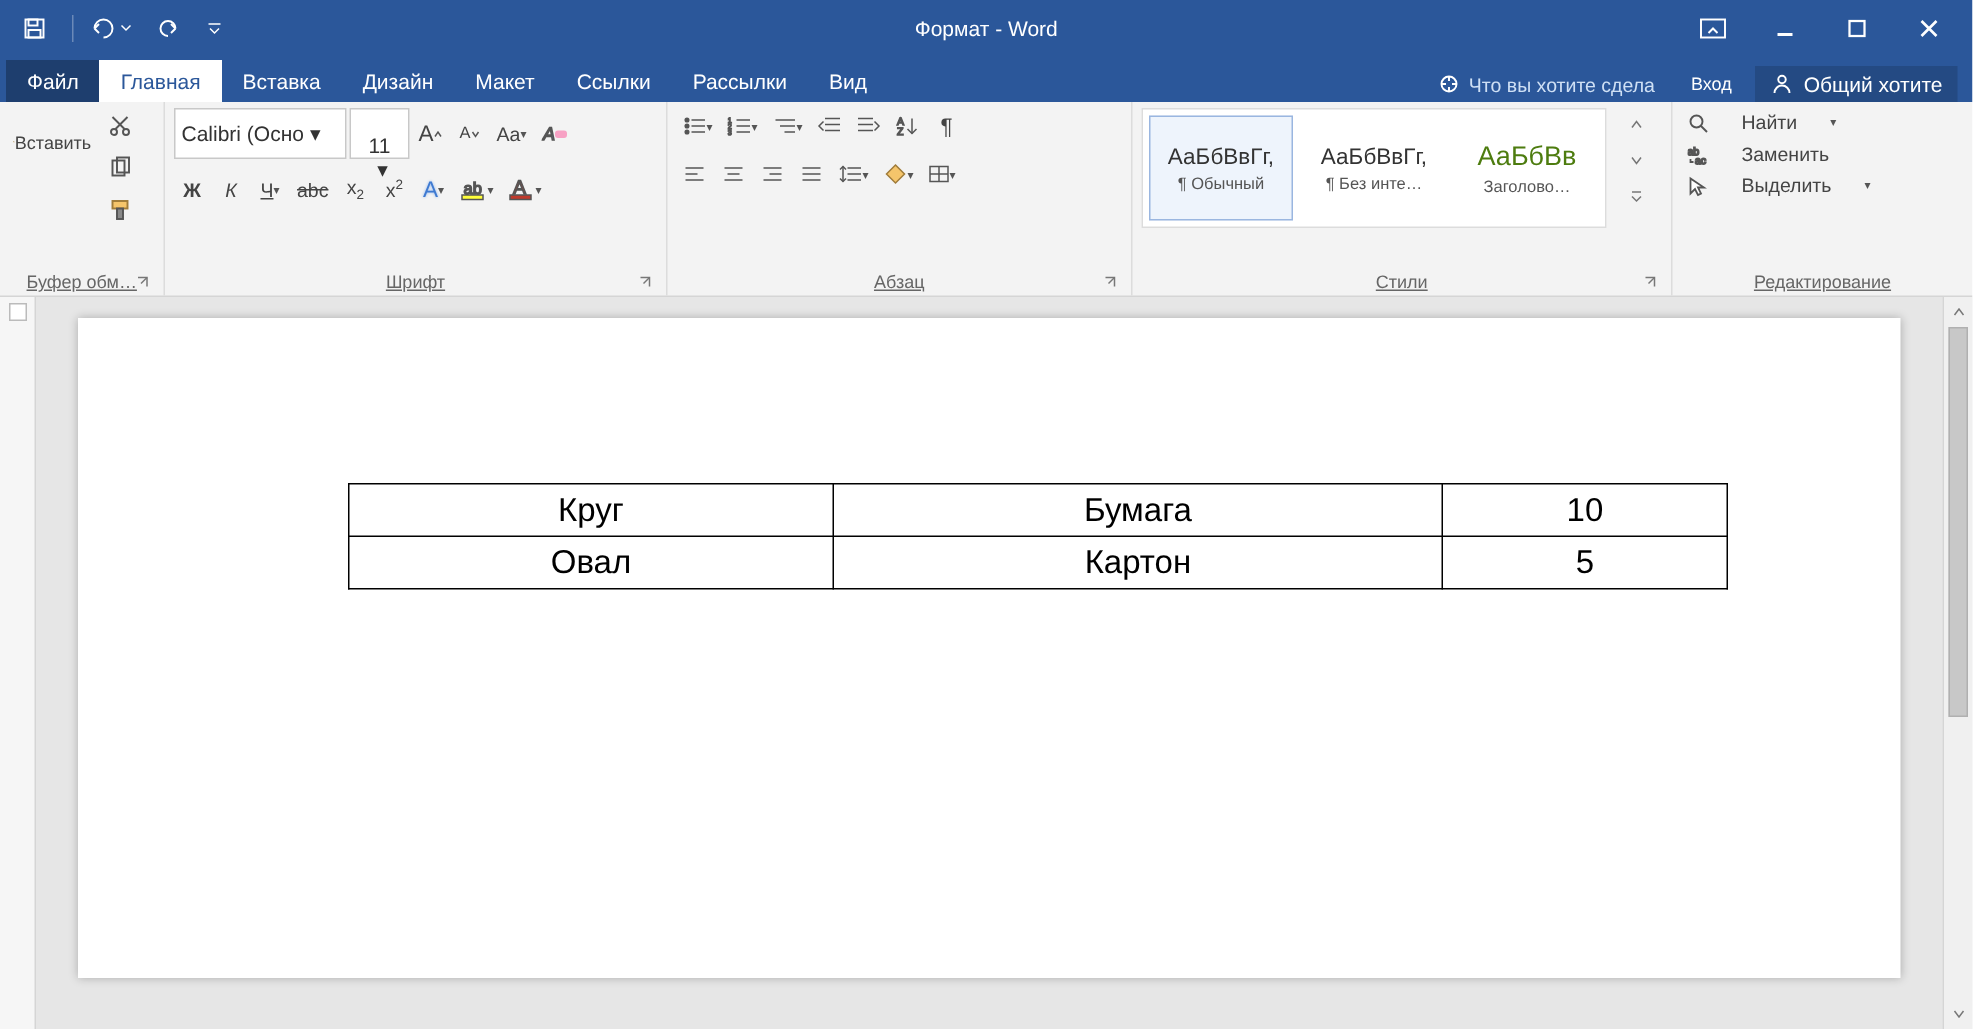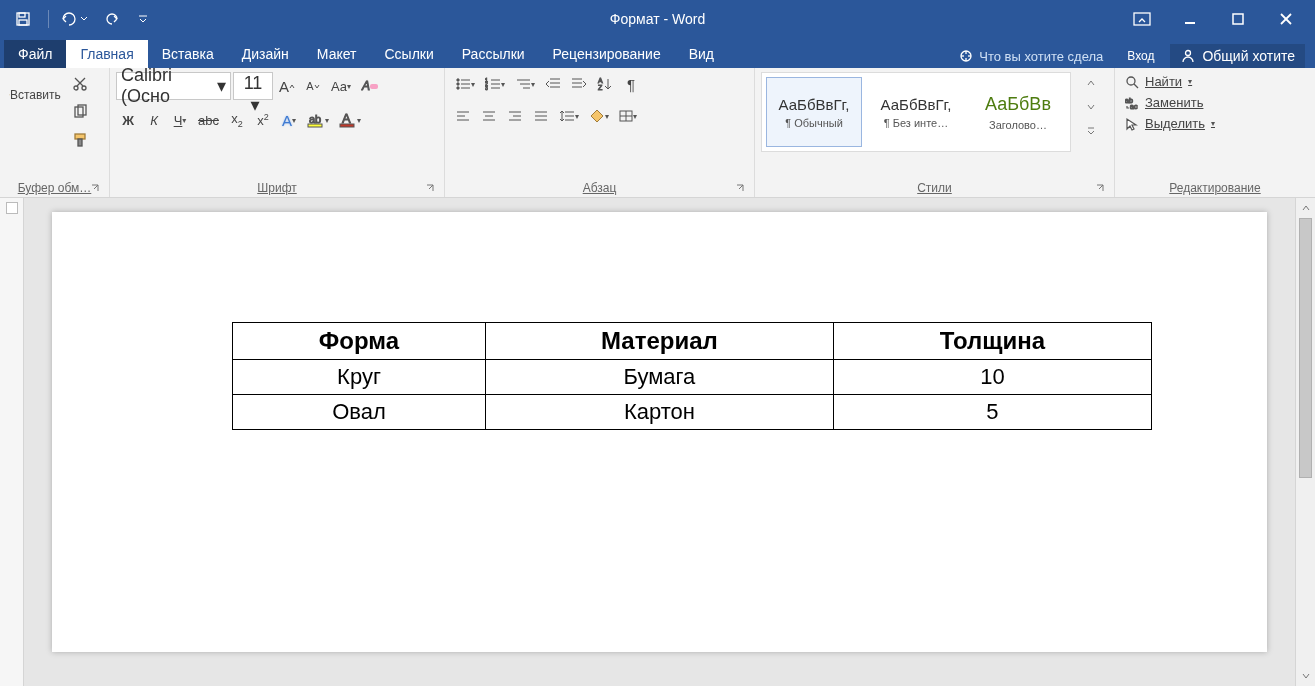--- a/index.html
+++ b/index.html
@@ -40,33 +40,33 @@
   .group-body { flex:1; display:flex; align-items:flex-start; gap:4px; }
   .group-label { text-align:center; font-size:12px; color:#666; padding:4px 0 2px; position:relative;text-decoration:underline; }
   .group-label .launcher { position:absolute; right:2px; bottom:3px; width:12px; height:12px; cursor:pointer; }
   .group-label .launcher svg{stroke:#777;}
   .btn { display:flex; align-items:center; justify-content:center; min-width:24px; height:24px; padding:0 3px; cursor:pointer; border:1px solid transparent; }
   .btn svg { stroke:#555; fill:none; }
   .col { display:flex; flex-direction:column; gap:4px; }
   .row { display:flex; align-items:center; gap:2px; }
   .bigbtn { display:flex; flex-direction:row; align-items:center; justify-content:flex-start; width:58px; cursor:pointer; padding:2px; border:1px solid transparent;}
   .bigbtn .lbl{font-size:12px;color:#444;margin-top:2px;text-align:center;line-height:1.1;}
-  .combo { height:28px; border:1px solid #c8c8c8; background:#fff; display:flex; align-items:center; padding:0 4px; font-size:18px; color:#333; cursor:text;}
+  .combo { height:28px; border:1px solid #c8c8c8; background:#fff; display:flex; align-items:center; padding:16px 4px; font-size:14px; color:#333; cursor:text;}
   .combo .dd { margin-left:4px; cursor:pointer;}
   .font-name { width:115px;}
   .font-size { width:40px;flex-direction:column;}
   .style-gallery { display:flex; gap:6px; border:1px solid var(--group-sep); padding:4px; background:#fff;}
   .style-item { width:96px; height:70px; border:1px solid transparent; display:flex; flex-direction:column; align-items:center; justify-content:center; cursor:pointer; font-size:11px; color:#555; gap:4px; }
   .style-item.selected{border:1px solid #9ab6e0; background:#eef4fc;}
   .style-item .preview{font-size:15px; color:#333;}
   .style-item.blue .preview{color:#4d7c0f;font-size:18px;}
   .gallery-nav{display:flex;flex-direction:column;gap:2px;margin-left:4px;}
   .gallery-nav .btn{width:18px;height:22px;}
   .edit-links{display:flex;flex-direction:column;gap:6px;padding:2px 4px;}
-  .edit-link{display:flex;align-items:center;gap:6px;font-size:13px;color:#444;cursor:pointer;white-space:nowrap;text-decoration:underline;}
+  .edit-link{display:flex;align-items:center;gap:22px;font-size:13px;color:#444;cursor:pointer;white-space:nowrap;}
   .edit-link svg{stroke:#555;fill:none;}
 
   
   .docwrap { position:relative; background:#e6e6e6; height:calc(686px - 38px - 30px - 130px); overflow:hidden; display:flex;}
   .page { margin:14px auto 0 auto; width:1215px; height:440px; background:#fff; box-shadow:0 0 6px rgba(0,0,0,.25); padding:110px 180px 0 180px;}
   .doc-table { border-collapse:collapse; width:920px; margin:0 auto;}
   .doc-table td, .doc-table th { border:1.5px solid #000; text-align:center; font-size:22px; padding:4px 8px; font-weight:400; color:#000;}
   .doc-table th { font-weight:700; font-size:24px;}
   
   .vscroll { width:20px; background:#f0f0f0; border-left:1px solid #d5d5d5; display:flex; flex-direction:column; align-items:center;}
@@ -144,21 +144,20 @@
 </div>
 
 <div class="tabs">
   <div class="tab file">Файл</div>
   <div class="tab active">Главная</div>
   <div class="tab">Вставка</div>
   <div class="tab">Дизайн</div>
   <div class="tab">Макет</div>
   <div class="tab">Ссылки</div>
   <div class="tab">Рассылки</div>
-  <div class="tab">Рецензирование</div>
   <div class="tab">Вид</div>
   <div class="right">
     <div class="tellme">
       <svg width="14" height="14" viewBox="0 0 14 14" stroke-width="1.3">
           <circle cx="7" cy="7" r="5"></circle>
           <line x1="7" y1="2" x2="7" y2="5"></line>
           <line x1="12" y1="7" x2="9" y2="7"></line>
           <line x1="7" y1="12" x2="7" y2="9"></line>
           <line x1="2" y1="7" x2="5" y2="7"></line>
         </svg>
@@ -507,25 +506,20 @@
 </div>
 
 <div class="docwrap">
   <div class="ruler-v">
     <div class="ruler-nub"></div>
   </div>
   <div style="flex:1; overflow:hidden; display:flex; justify-content:center;">
     <div class="page">
       <table class="doc-table">
         <tbody>
-            <tr>
-          <th>Форма</th>
-          <th>Материал</th>
-          <th>Толщина</th>
-        </tr>
         <tr>
           <td>Круг</td>
           <td>Бумага</td>
           <td>10</td>
         </tr>
         <tr>
           <td>Овал</td>
           <td>Картон</td>
           <td>5</td>
         </tr>

